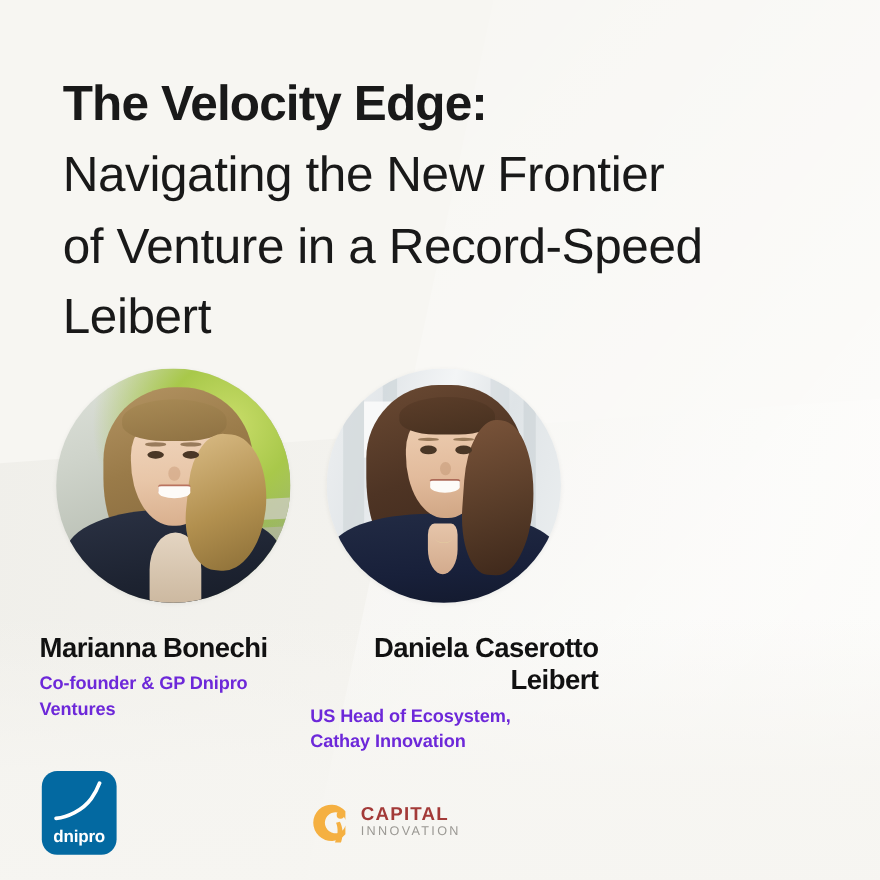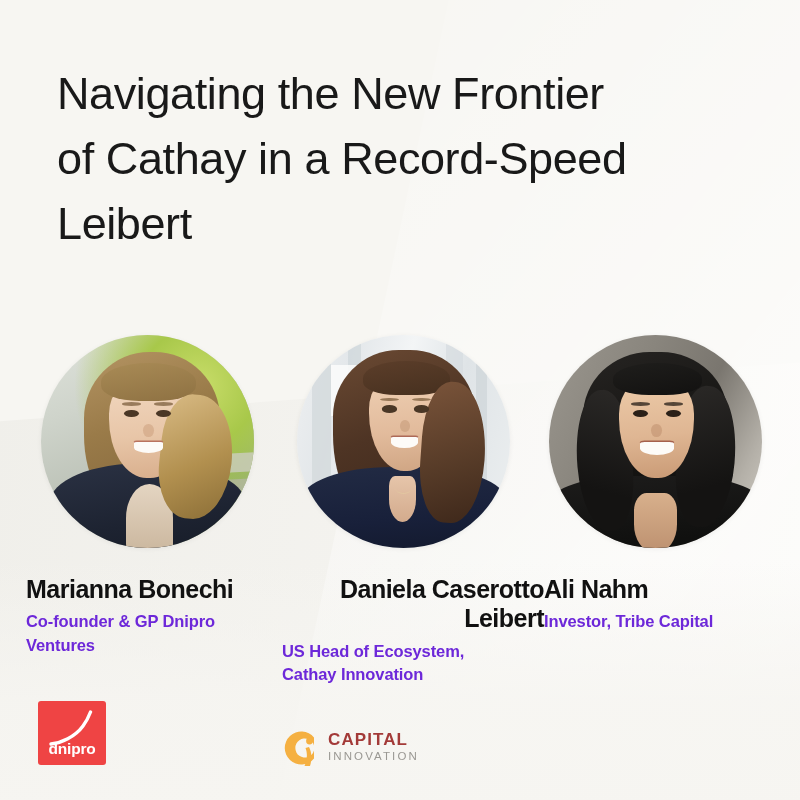--- a/index.html
+++ b/index.html
@@ -83,21 +83,21 @@
     left: 0;
     top: 0;
     width: 800px;
     height: 800px;
   }
   .speaker {
     position: absolute;
     top: 335px;
     width: 252px;
   }
-  .speaker-1 { left: 18px; }
+  .speaker-1 { left: 28px; }
   .speaker-2 { left: 274px; }
   .speaker-3 { left: 526px; }
 
   .photo {
     position: relative;
     width: 213px;
     height: 213px;
     margin-left: 23px;
     border-radius: 50%;
     overflow: hidden;
@@ -305,23 +305,23 @@
   .speaker-1 .role { margin-left: 8px; width: 232px; }
   .speaker-2 .role { margin-left: 8px; width: 240px; }
   .speaker-3 .role { margin-left: 18px; width: 230px; }
 
   
   .logo-slot { position: absolute; }
 
   
   .logo-dnipro {
     left: 38px; top: 701px;
-    width: 68px; height: 64px;
-    background: #ef4444;
-    border-radius: 3px;
+    width: 68px; height: 76px;
+    background: #0369a1;
+    border-radius: 14px;
     overflow: hidden;
   }
   .dnipro-swoosh {
     position: absolute; left: 11px; top: 9px; width: 46px; height: 37px;
   }
   .dnipro-word {
     position: absolute; left: 0; right: 0; bottom: 7px;
     text-align: center;
     color: #ffffff;
     font-size: 15.5px;
@@ -377,22 +377,23 @@
 </head>
 <body>
 
 <div id="poster">
 
   <div class="bg-sheen-a"></div>
   <div class="bg-sheen-b"></div>
   <div class="bg-sheen-c"></div>
 
   <div class="title-block">
+    <div class="title-line bold">The Velocity Edge:</div>
     <div class="title-line regular">Navigating the New Frontier</div>
-    <div class="title-line regular">of Cathay in a Record-Speed</div>
+    <div class="title-line regular">of Venture in a Record-Speed</div>
     <div class="title-line regular">Leibert</div>
   </div>
 
   <div class="speakers">
 
     <div class="speaker speaker-1">
       <div class="photo">
         <div class="scene p1-bg">
           <div class="p1-rail"></div>
           <div class="p1-rail2"></div>
@@ -434,41 +435,20 @@
           <div class="eye p2-eye-r"></div>
           <div class="p2-nose"></div>
           <div class="p2-smile"></div>
           <div class="p2-necklace"></div>
         </div>
       </div>
       <div class="name">Daniela Caserotto Leibert</div>
       <div class="role">US Head of Ecosystem, Cathay Innovation</div>
     </div>
 
-    <div class="speaker speaker-3">
-      <div class="photo">
-        <div class="scene p3-bg">
-          <div class="p3-hair-back"></div>
-          <div class="p3-top"></div>
-          <div class="p3-chest"></div>
-          <div class="p3-hair-l"></div>
-          <div class="p3-hair-r"></div>
-          <div class="p3-face"></div>
-          <div class="p3-fringe"></div>
-          <div class="brow p3-brow-l"></div>
-          <div class="brow p3-brow-r"></div>
-          <div class="eye p3-eye-l"></div>
-          <div class="eye p3-eye-r"></div>
-          <div class="p3-nose"></div>
-          <div class="p3-smile"></div>
-        </div>
-      </div>
-      <div class="name">Ali Nahm</div>
-      <div class="role">Investor, Tribe Capital</div>
-    </div>
 
   </div>
 
   <div class="logo-slot logo-dnipro">
     <svg class="dnipro-swoosh" viewBox="0 0 46 37">
       <path d="M2 34 C12 33 26 27 34 16 C38 10.5 40 6 41.5 2" fill="none" stroke="#ffffff" stroke-width="3.4" stroke-linecap="round"></path>
     </svg>
     <div class="dnipro-word">dnipro</div>
   </div>
 

